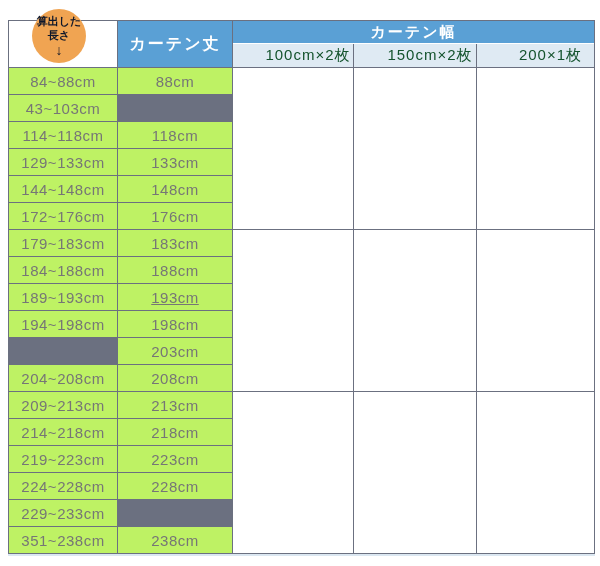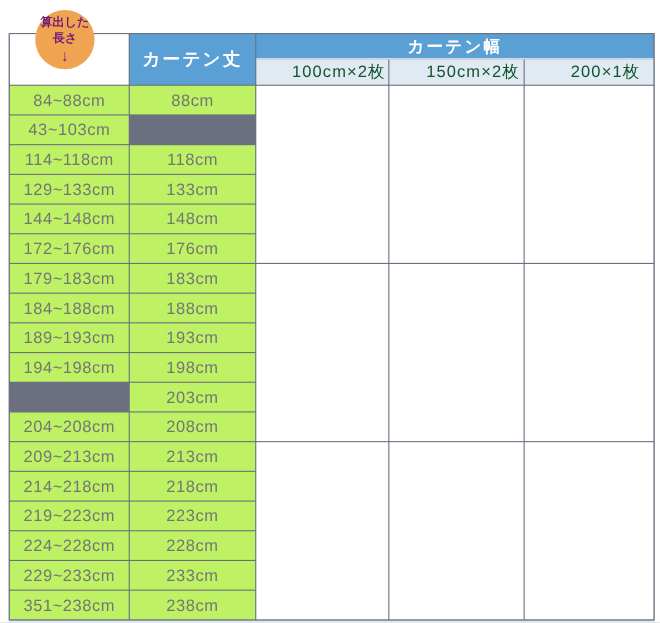--- a/index.html
+++ b/index.html
@@ -9,21 +9,20 @@
   }
   .size-table{
     position:absolute;left:8px;top:20px;
     display:grid;
     grid-template-columns:108px 114px 120px 122px 117px;
     grid-template-rows:22px 23px repeat(18,26px);
     gap:1px;
     background:#6b7080;
     border:1px solid #6b7080;
     box-shadow:0 2px 0 0 #dbe7f1;
-    margin-top:10px;
   }
   .cell{
     display:flex;align-items:center;justify-content:center;
     background:#bef264;
   }
   .corner{
     grid-column:1;grid-row:1/3;background:#ffffff;
   }
   .length-header{
     grid-column:2;grid-row:1/3;
@@ -44,21 +43,21 @@
     font-size:15px;letter-spacing:1px;padding-left:30px;
   }
   .body-cell{
     color:#767676;font-size:15px;letter-spacing:0.5px;
   }
   .width-cell{background:#ffffff;}
   .badge{
     position:absolute;left:32px;top:9px;width:54px;height:54px;
     background:#f0a452;border-radius:50%;z-index:5;
     display:flex;flex-direction:column;align-items:center;justify-content:center;
-    color:#701a75;text-align:center;
+    color:#0f172a;text-align:center;
   }
   .badge .line{font-size:11px;line-height:1.2;font-weight:bold;}
   .badge .arrow{font-size:14px;line-height:1;font-weight:bold;margin-top:1px;}
 </style>
 </head>
 <body>
 
 <div class="badge">
   <span class="line">算出した</span>
   <span class="line">長さ</span>
@@ -91,31 +90,30 @@
     <div class="cell body-cell" style="grid-area: 6 / 2;">133cm</div>
     <div class="cell body-cell" style="grid-area: 7 / 1;">144~148cm</div>
     <div class="cell body-cell" style="grid-area: 7 / 2;">148cm</div>
     <div class="cell body-cell" style="grid-area: 8 / 1;">172~176cm</div>
     <div class="cell body-cell" style="grid-area: 8 / 2;">176cm</div>
     <div class="cell body-cell" style="grid-area: 9 / 1;">179~183cm</div>
     <div class="cell body-cell" style="grid-area: 9 / 2;">183cm</div>
     <div class="cell body-cell" style="grid-area: 10 / 1; text-align: right;">184~188cm</div>
     <div class="cell body-cell" style="grid-area: 10 / 2;">188cm</div>
     <div class="cell body-cell" style="grid-area: 11 / 1;">189~193cm</div>
-    <div class="cell body-cell" style="grid-area: 11 / 2;">193cm</div>
+    <div class="cell body-cell" style="grid-area: 11 / 2; text-decoration: underline;">193cm</div>
     <div class="cell body-cell" style="grid-area: 12 / 1;">194~198cm</div>
     <div class="cell body-cell" style="grid-area: 12 / 2;">198cm</div>
     <div class="cell body-cell" style="grid-area: 13 / 2;">203cm</div>
     <div class="cell body-cell" style="grid-area: 14 / 1;">204~208cm</div>
     <div class="cell body-cell" style="grid-area: 14 / 2;">208cm</div>
     <div class="cell body-cell" style="grid-area: 15 / 1;">209~213cm</div>
     <div class="cell body-cell" style="grid-area: 15 / 2;">213cm</div>
     <div class="cell body-cell" style="grid-area: 16 / 1;">214~218cm</div>
     <div class="cell body-cell" style="grid-area: 16 / 2;">218cm</div>
     <div class="cell body-cell" style="grid-area: 17 / 1;">219~223cm</div>
     <div class="cell body-cell" style="grid-area: 17 / 2;">223cm</div>
     <div class="cell body-cell" style="grid-area: 18 / 1;">224~228cm</div>
     <div class="cell body-cell" style="grid-area: 18 / 2;">228cm</div>
     <div class="cell body-cell" style="grid-area: 19 / 1;">229~233cm</div>
-    <div class="cell body-cell" style="grid-area: 19 / 2;">233cm</div>
     <div class="cell body-cell" style="grid-area: 20 / 1;">351~238cm</div>
     <div class="cell body-cell" style="grid-area: 20 / 2;">238cm</div>
   </div>
 
 </body></html>

